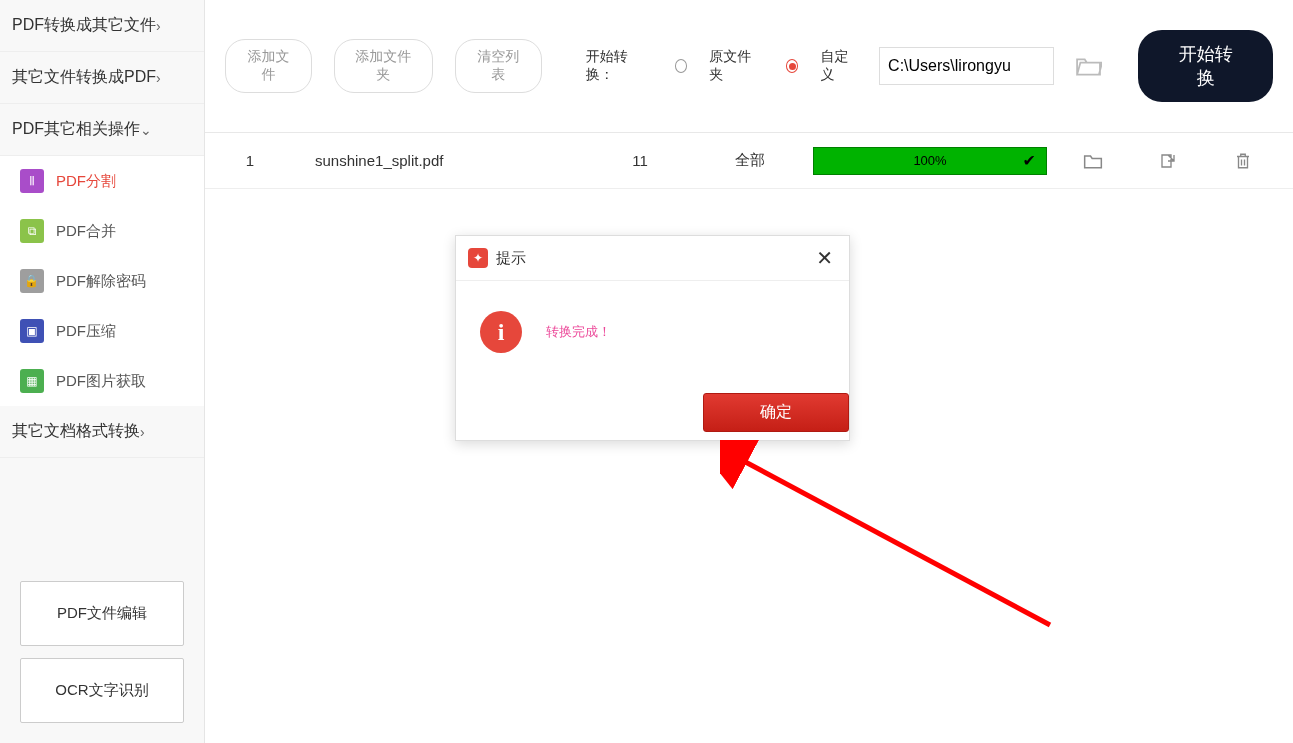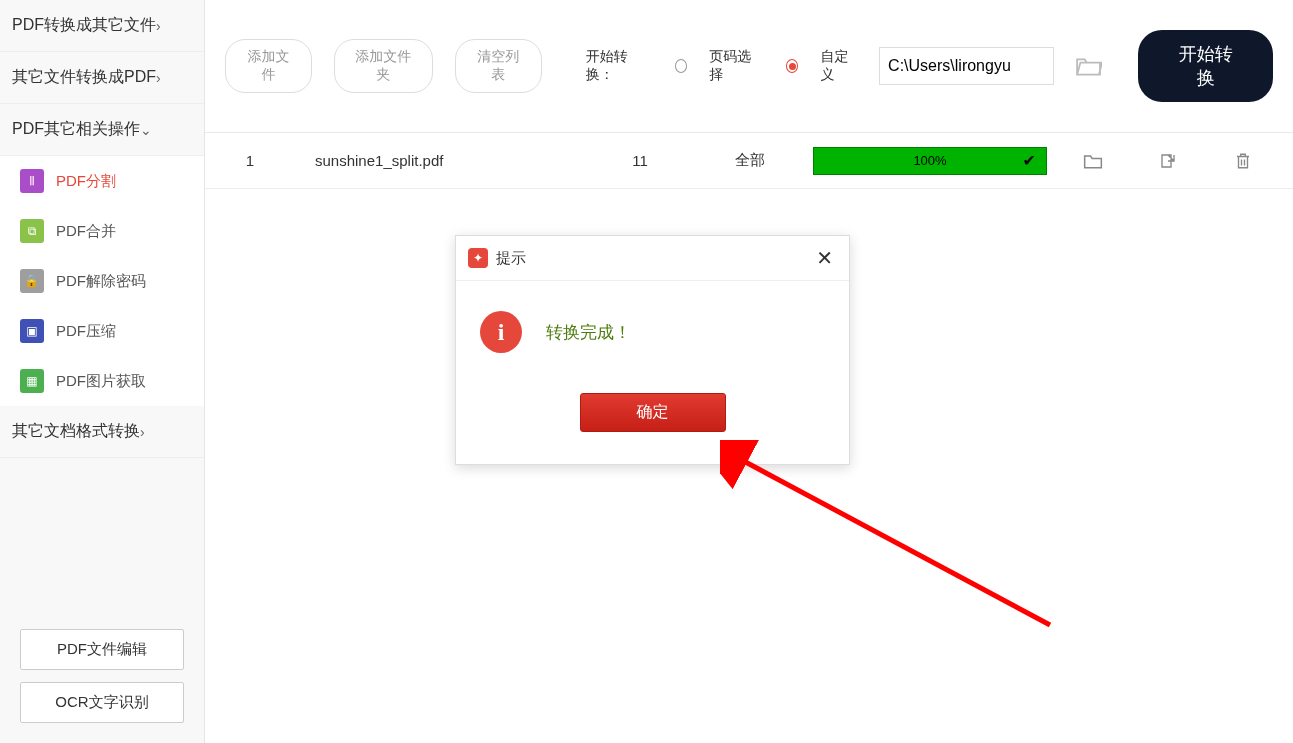--- a/index.html
+++ b/index.html
@@ -16,21 +16,21 @@
 .nav-item.active { color: #e6473b; }
 .nav-icon { width: 24px; height: 24px; display: inline-flex; align-items: center; justify-content: center; font-size: 12px; color: #fff; border-radius: 3px; flex-shrink: 0; }
 .nav-icon.purple { background: #a94dc9; }
 .nav-icon.greenish { background: #8bc34a; }
 .nav-icon.gray { background: #9e9e9e; }
 .nav-icon.blue { background: #3f51b5; }
 .nav-icon.green { background: #4caf50; }
 
 .sidebar-spacer { flex: 1; }
 .sidebar-bottom { padding: 20px; display: flex; flex-direction: column; gap: 12px; }
-.sidebar-btn { border: 1px solid #ccc; background: #fff; padding: 10px 14px; font-size: 15px; color: #333; cursor: pointer; border-radius: 2px; }
+.sidebar-btn { border: 1px solid #ccc; background: #fff; padding: 22px 14px; font-size: 15px; color: #333; cursor: pointer; border-radius: 2px; }
 
 
 .main { flex: 1; display: flex; flex-direction: column; }
 
 .toolbar { display: flex; align-items: center; padding: 30px 20px; gap: 22px; }
 .tb-btn { border: 1px solid #ddd; background: #fff; color: #999; padding: 8px 18px; font-size: 14px; border-radius: 20px; cursor: pointer; }
 .tb-spacer { flex: 1; }
 .tb-label { font-size: 14px; color: #333; }
 .radio { width: 14px; height: 14px; border: 1px solid #999; border-radius: 50%; display: inline-flex; align-items: center; justify-content: center; margin-left: 6px; cursor: pointer; }
 .radio.checked { border-color: #e6473b; }
@@ -52,22 +52,22 @@
 .progress-text { font-size: 13px; color: #000; flex: 1; text-align: center; }
 .check { position: absolute; right: 10px; font-size: 16px; color: #000; }
 .row-ico { color: #888; cursor: pointer; }
 .dialog { position: absolute; left: 455px; top: 235px; width: 395px; background: #fff; border: 1px solid #ddd; box-shadow: 0 3px 12px rgba(0,0,0,0.15); }
 .dialog-header { display: flex; align-items: center; justify-content: space-between; padding: 10px 12px; border-bottom: 1px solid #eee; }
 .dialog-title-wrap { display: flex; align-items: center; gap: 8px; }
 .dialog-logo { width: 20px; height: 20px; background: #e6473b; border-radius: 4px; display: flex; align-items: center; justify-content: center; color: #fff; font-size: 12px; }
 .dialog-close { cursor: pointer; font-size: 20px; color: #333; padding: 0 4px; }
 .dialog-body { display: flex; align-items: center; gap: 24px; padding: 30px 24px 40px; }
 .info-circle { width: 42px; height: 42px; background: #e6473b; border-radius: 50%; display: flex; align-items: center; justify-content: center; color: #fff; font-size: 24px; font-weight: bold; font-family: Georgia, serif; }
-.dialog-msg { font-size: 17px; color: #4d7c0f; font-family: Liberation Serif, serif; }
-.dialog-footer { display: flex; justify-content: center; padding: 0 0 32px; }
+.dialog-msg { font-size: 13px; color: #ec4899; font-family: Liberation Serif, serif; }
+.dialog-footer { display: flex; justify-content: flex-end; padding: 0 0 8px; }
 .ok-btn { background: #d9281e; background: linear-gradient(#e13a31, #c51f16); color: #fff; border: 1px solid #b01a12; padding: 8px 56px; font-size: 16px; cursor: pointer; border-radius: 3px; }
 
 
 .arrow-svg { position: absolute; left: 720px; top: 440px; width: 350px; height: 200px; pointer-events: none; }
 </style>
 </head>
 <body>
 
 <div class="container">
   <div class="sidebar">
@@ -117,21 +117,21 @@
   </div>
 
   <div class="main">
     <div class="toolbar">
       <button class="tb-btn">添加文件</button>
       <button class="tb-btn">添加文件夹</button>
       <button class="tb-btn">清空列表</button>
       <div class="tb-spacer"></div>
       <span class="tb-label">开始转换：</span>
       <span class="radio"></span>
-      <span class="tb-label">页码选择</span>
+      <span class="tb-label">原文件夹</span>
       <span class="radio checked"></span>
       <span class="tb-label">自定义</span>
       <input class="path-input" value="C:\Users\lirongyu" style="">
       <svg class="folder-ico" viewBox="0 0 24 20">
           <path fill="none" stroke="currentColor" stroke-width="1.6" d="M1 4 h7 l2 3 h12 v11 H1 z M4 7 h20 l-3 11 H1 z"></path>
         </svg>
       <button class="start-btn">开始转换</button>
     </div>
 
     <div class="table">

